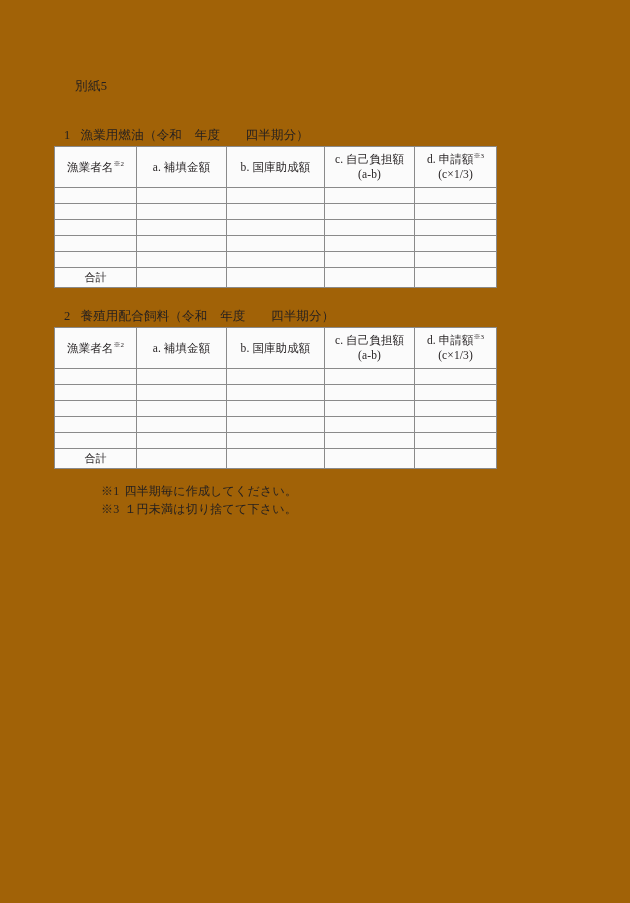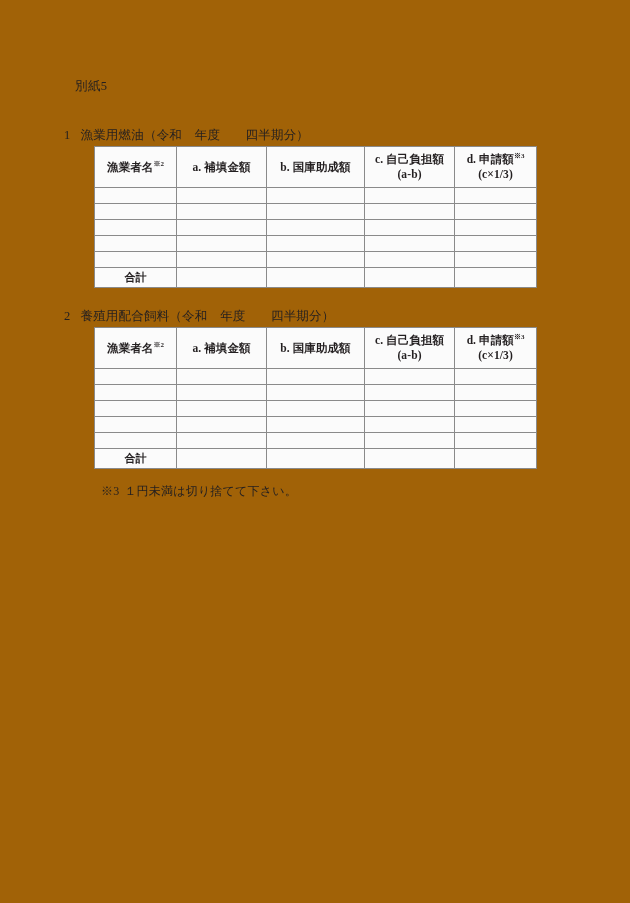--- a/index.html
+++ b/index.html
@@ -61,25 +61,24 @@
     white-space: nowrap;
     letter-spacing: 0.2px;
     height: 19px;
     line-height: 17px;
   }
   .section-heading .num { margin-right: 10px; }
 
   
   .calc-table {
     border-collapse: collapse;
-    margin-left: 94px;
+    margin-left: 54px;
     width: 442px;
     table-layout: fixed;
     background: #fbfbfb;
-    font-weight: bold;
   }
   .calc-table td {
     border: 1px solid #8a8a8a;
     font-size: 11.5px;
     text-align: center;
     vertical-align: middle;
     padding: 0;
     line-height: 1.28;
     letter-spacing: 0.1px;
   }
@@ -256,17 +255,20 @@
           <td class="shift-left"></td>
           <td class="shift-right"></td>
           <td></td>
         </tr>
       </tbody>
     </table>
   </div>
 
   <div class="notes">
     <div class="note-item">
+      <span class="mark">※1</span><span>四半期毎に作成してください。</span>
+    </div>
+    <div class="note-item">
       <span class="mark">※3</span><span>１円未満は切り捨てて下さい。</span>
     </div>
   </div>
 
 </div>
 
 </body></html>

